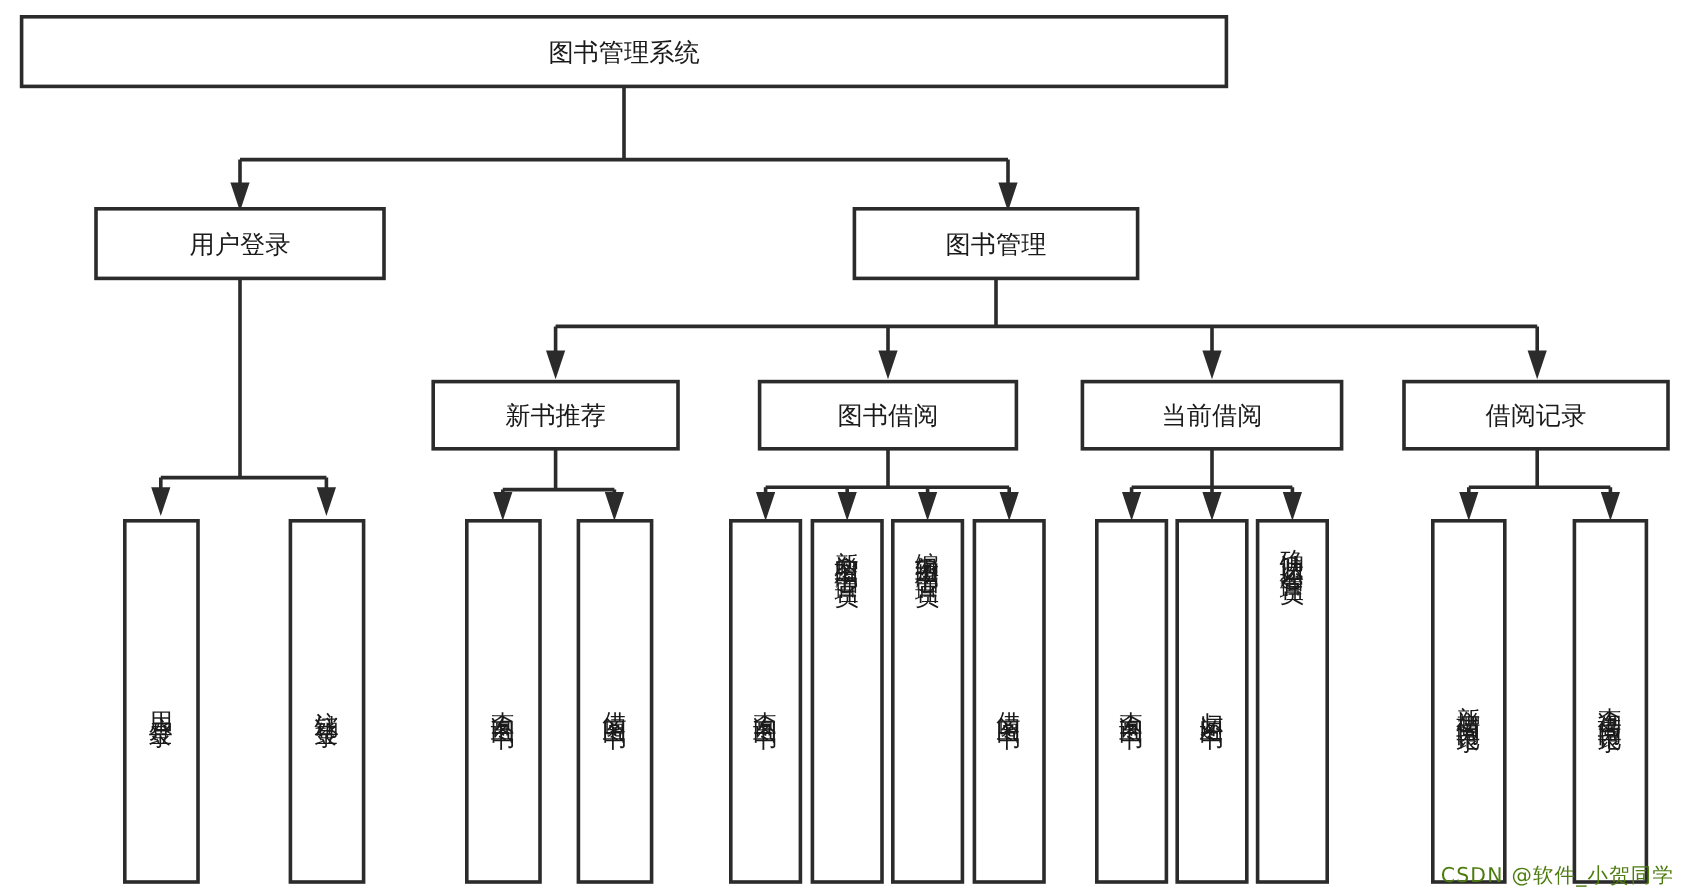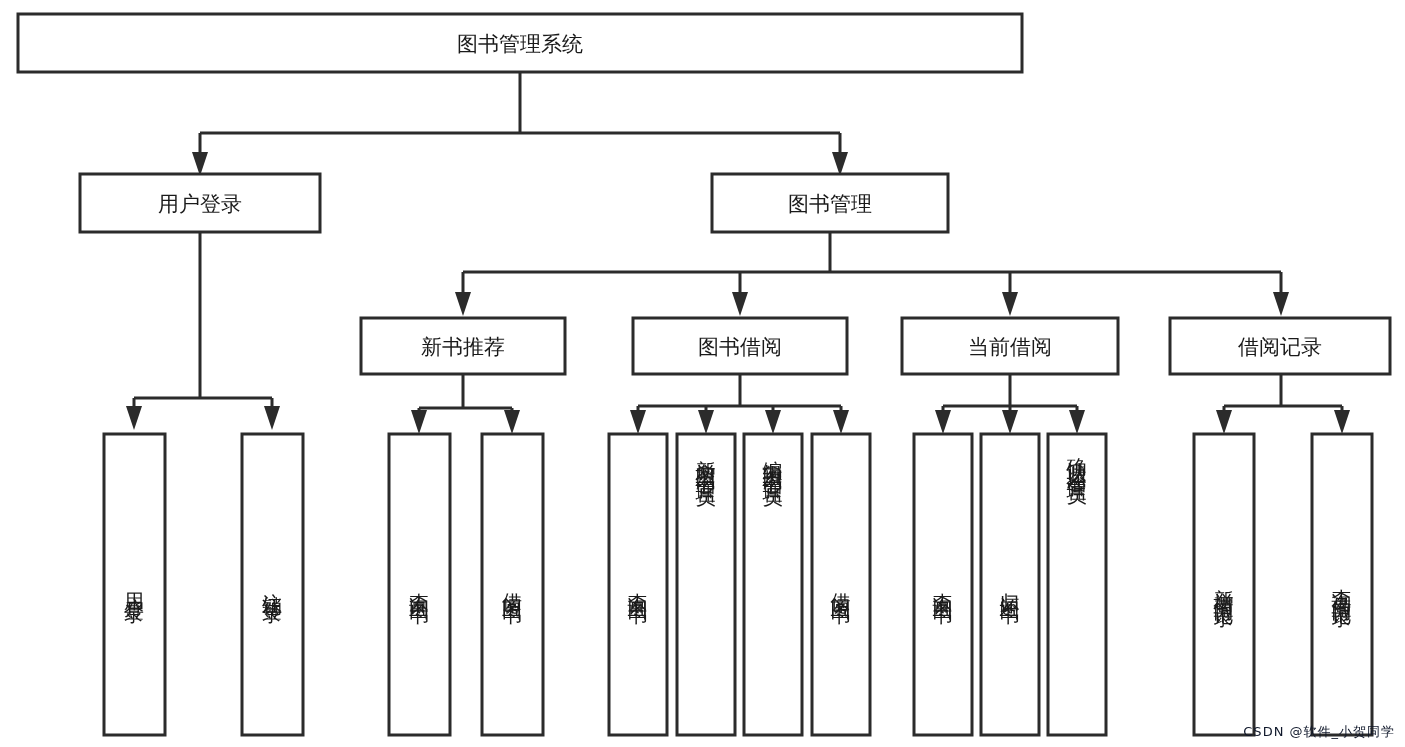--- a/index.html
+++ b/index.html
@@ -28,22 +28,22 @@
     display:flex;
     align-items:center;
     justify-content:center;
     white-space:nowrap;
     pointer-events:none;
   }
   .watermark{
     position:absolute;
     right:10px;bottom:6px;
     font-family:"DejaVu Sans","Liberation Sans",sans-serif;
-    font-size:13px;
-    color:#0f172a;
+    font-size:17px;
+    color:#4d7c0f;
     letter-spacing:1px;
     white-space:nowrap;
   }
 </style>
 </head>
 <body>
 
 <div id="stage">
 
   <svg class="diagram" viewBox="0 0 1405 747">

